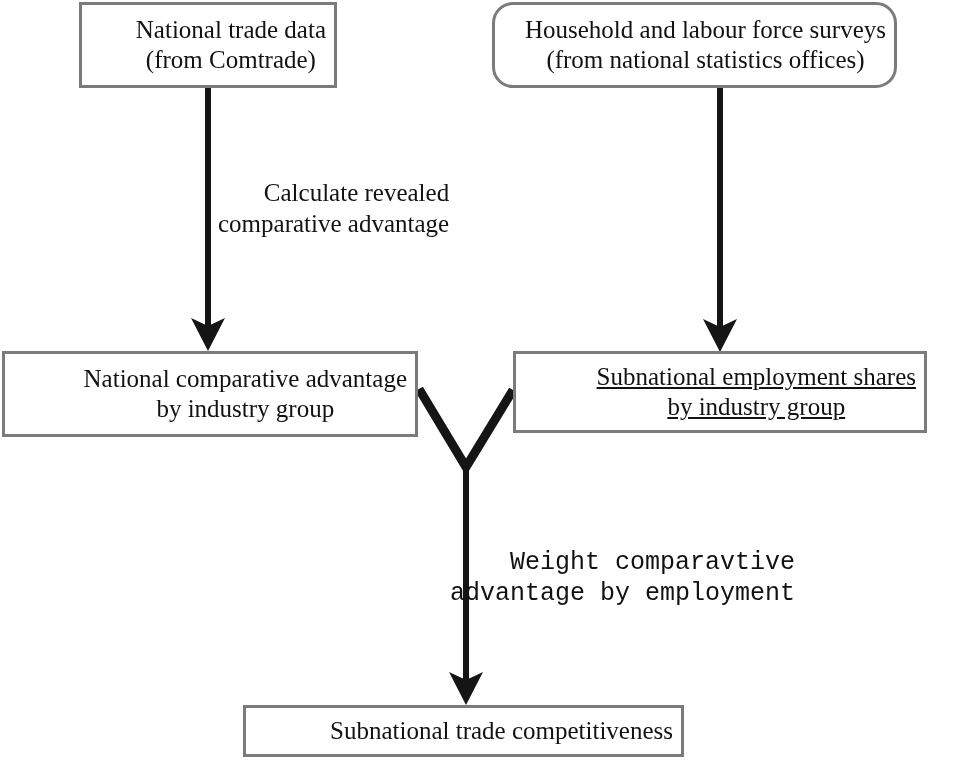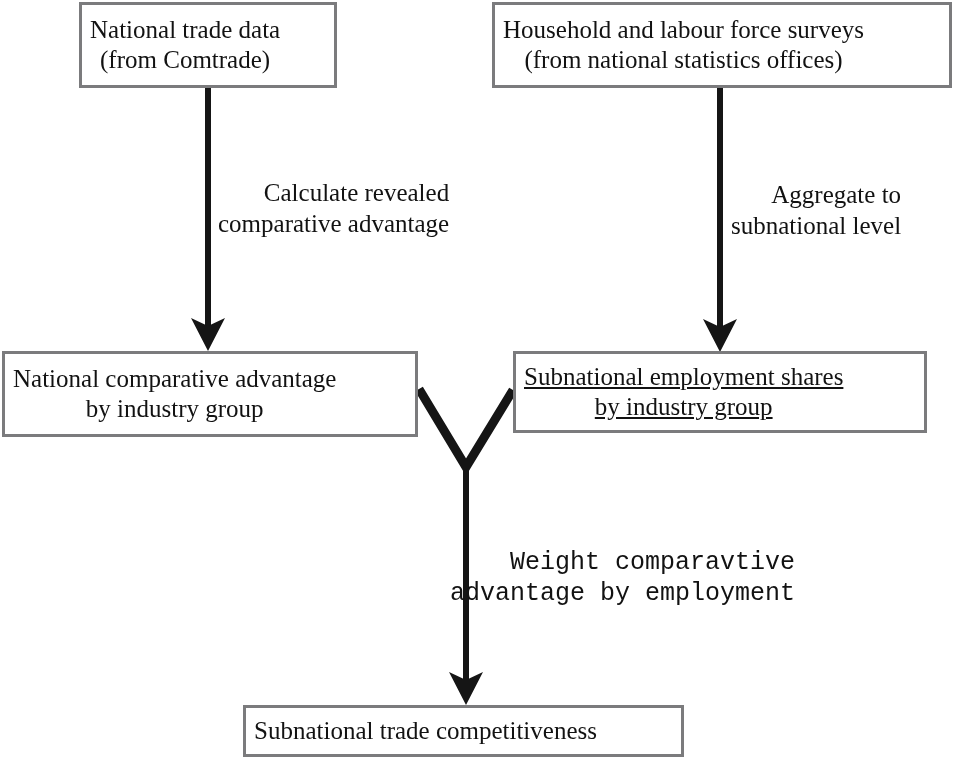--- a/index.html
+++ b/index.html
@@ -16,21 +16,21 @@
     font-family: "Liberation Serif", "DejaVu Serif", serif;
     overflow: hidden;
   }
   .node {
     position: absolute;
     box-sizing: border-box;
     border: 3px solid #7b7b7d;
     background: #ffffff;
     display: flex;
     align-items: center;
-    justify-content: flex-start;
+    justify-content: flex-end;
     text-align: center;
     color: #121212;
     font-size: 25px;
     line-height: 1.22;
     z-index: 3;
   }
   .node .node-text {
     display: block;
     padding: 0 8px;
     white-space: pre-line;
@@ -93,21 +93,21 @@
       <line class="wire" x1="466" y1="463" x2="466" y2="686"></line>
       <polygon class="arrowhead" points="466,705 449,672 466,680 483,672"></polygon>
     </g>
   </svg>
 
   <div class="node" style="left:79px; top:2px; width:258px; height:86px;">
     <span class="node-text">National trade data
 (from Comtrade)</span>
   </div>
 
-  <div class="node" style="left:492px; top:2px; width:460px; height:86px;">
+  <div class="node" style="left:492px; top:2px; width:405px; height:86px;border-radius:21px;">
     <span class="node-text">Household and labour force surveys
 (from national statistics offices)</span>
   </div>
 
   <div class="node" style="left:2px; top:351px; width:416px; height:86px;">
     <span class="node-text">National comparative advantage
 by industry group</span>
   </div>
 
   <div class="node" style="left:513px; top:351px; width:414px; height:82px;text-decoration:underline;">
@@ -115,19 +115,17 @@
 by industry group</span>
   </div>
 
   <div class="node" style="left:243px; top:705px; width:441px; height:52px;">
     <span class="node-text">Subnational trade competitiveness</span>
   </div>
 
   <div class="edge-label" style="left:218px; top:178px;">Calculate revealed
 comparative advantage</div>
 
-  <div class="edge-label" style="left:731px; top:180px;">Aggregate to
-subnational level</div>
 
   <div class="edge-label" style="left:450px; top:548px;font-family:Liberation Mono, monospace;">Weight comparavtive
 advantage by employment</div>
 
 </div>
 
 </body></html>

